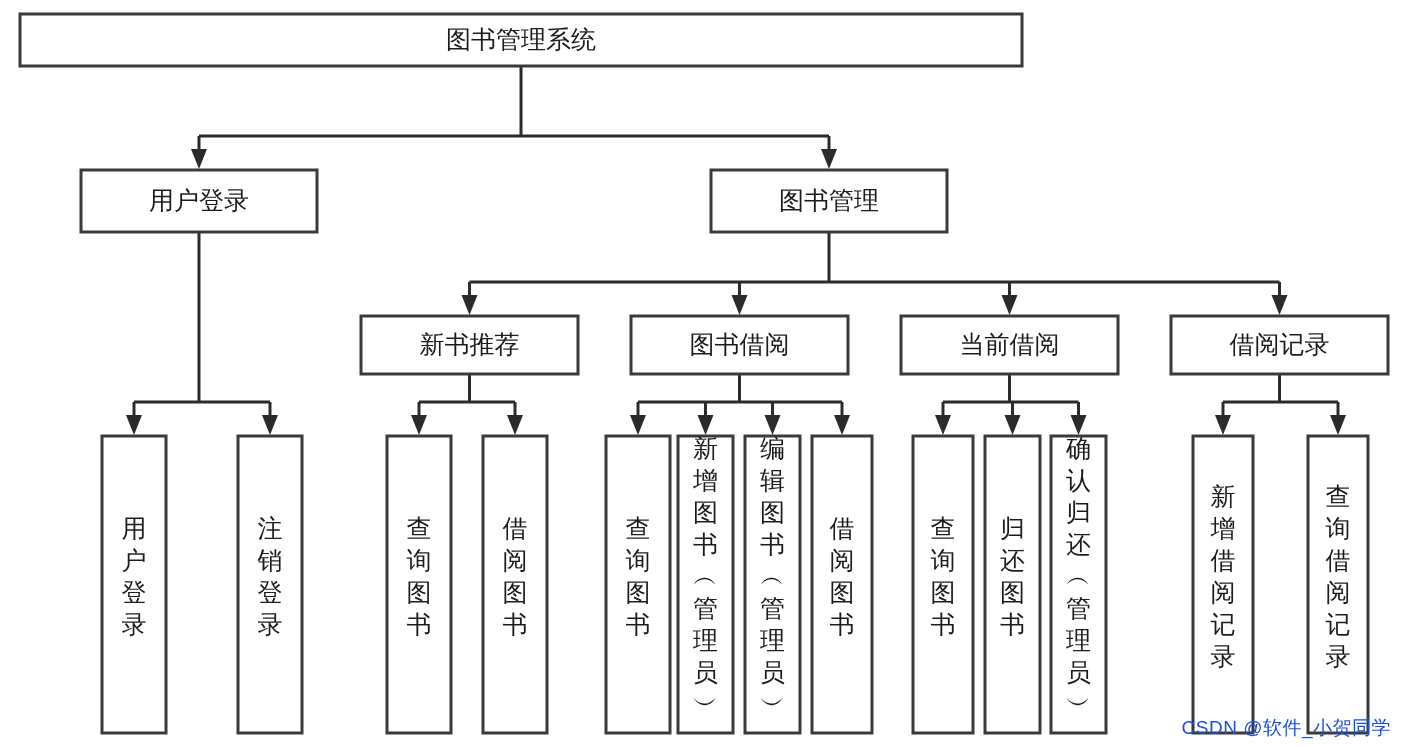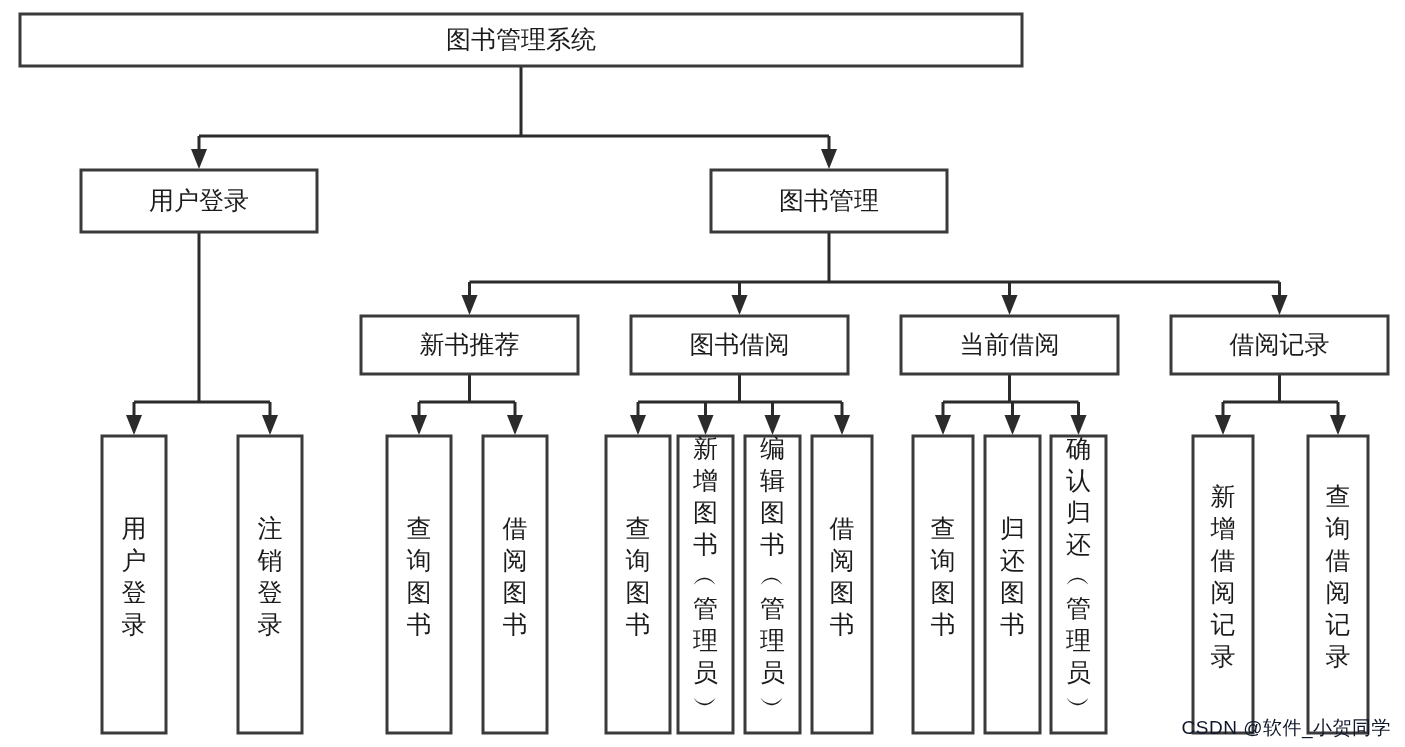--- a/index.html
+++ b/index.html
@@ -51,21 +51,21 @@
   .arrow-head {
     fill: #2b2b2b;
     stroke: none;
   }
   .watermark {
     position: absolute;
     right: 14px;
     bottom: 6px;
     font-family: "Liberation Sans", "DejaVu Sans", sans-serif;
     font-size: 19px;
-    color: #0f172a;
+    color: #1d4ed8;
     white-space: nowrap;
     pointer-events: none;
     letter-spacing: 0.5px;
   }
 </style>
 </head>
 <body>
 
 <div id="diagram-root">
   <svg class="diagram" viewBox="0 0 1405 747" xmlns="http://www.w3.org/2000/svg">

